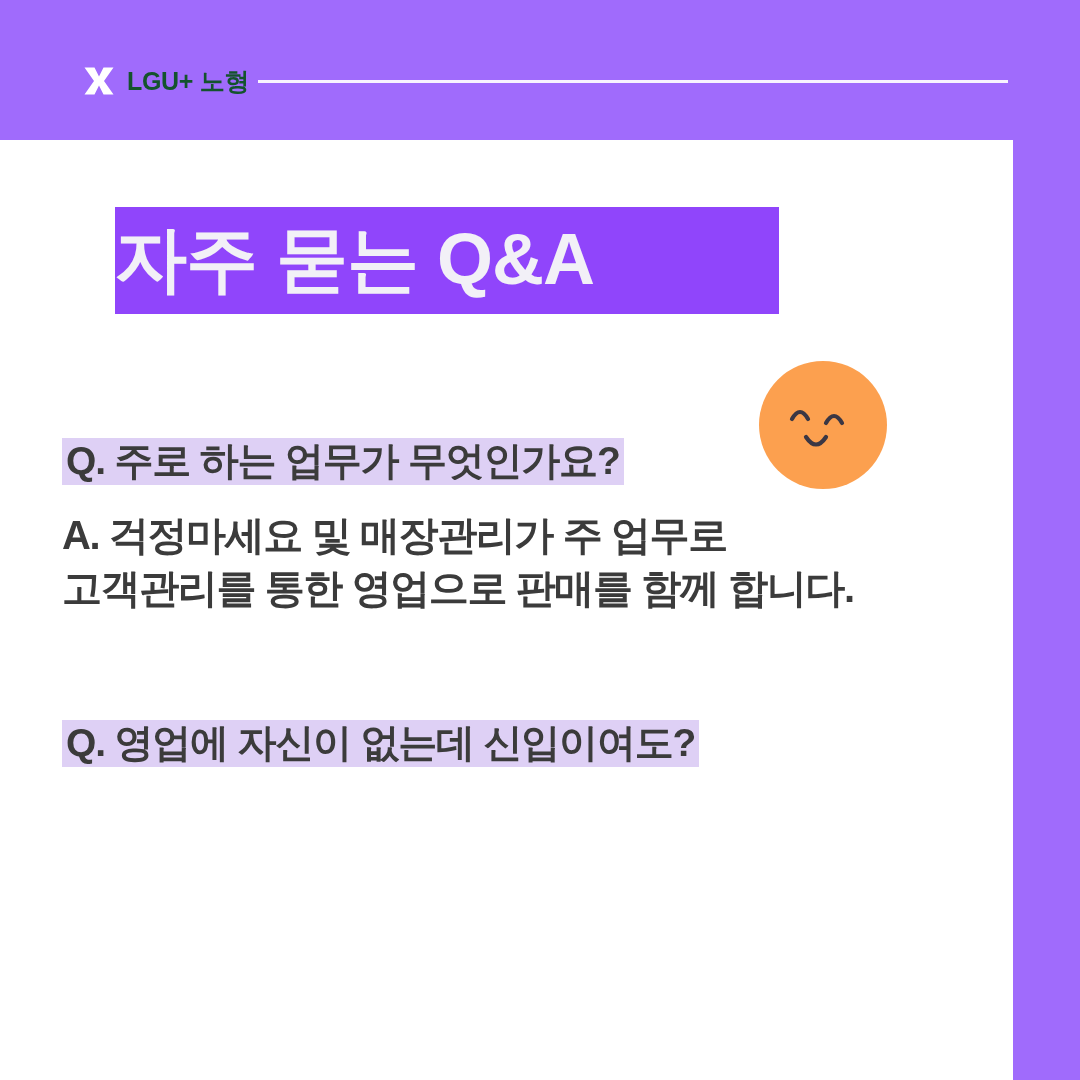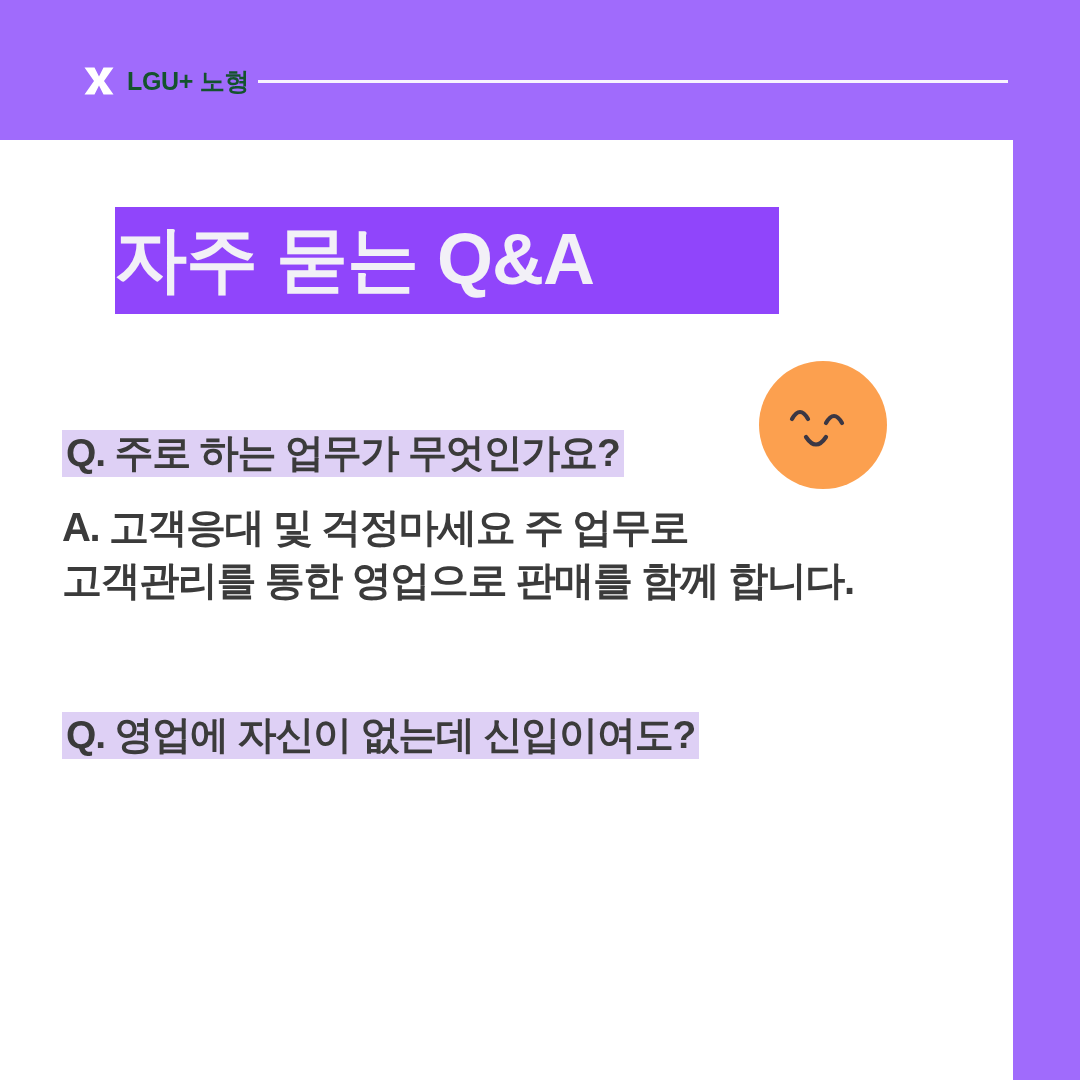--- a/index.html
+++ b/index.html
@@ -107,21 +107,21 @@
     top: 361px;
     width: 128px;
     height: 128px;
     z-index: 3;
   }
 
   
   .qa-wrap {
     position: absolute;
     left: 0;
-    top: 8px;
+    top: 16px;
     width: 1013px;
     height: 864px;
     z-index: 5;
   }
 
   .q-line {
     position: absolute;
     left: 62px;
     white-space: nowrap;
   }
@@ -182,21 +182,21 @@
       <path d="M67 62 Q75 48 83 62" fill="none" stroke="#3b3744" stroke-width="4.2" stroke-linecap="round"></path>
       <path d="M47 76 Q57 91 67 76" fill="none" stroke="#3b3744" stroke-width="4.2" stroke-linecap="round"></path>
     </svg>
   </span>
 
   <div class="qa-wrap">
 
     <div class="q-line" id="q1">
       <span class="q-hl">Q. 주로 하는 업무가 무엇인가요?</span>
     </div>
-    <div class="a-block" id="a1">A. 고객응대 및 걱정마세요 주 업무로
+    <div class="a-block" id="a1">A. 걱정마세요 및 매장관리가 주 업무로
 고객관리를 통한 영업으로 판매를 함께 합니다.</div>
 
     <div class="q-line" id="q2">
       <span class="q-hl">Q. 영업에 자신이 없는데 신입이여도?</span>
     </div>
 
   </div>
 </div>
 
 </body></html>

